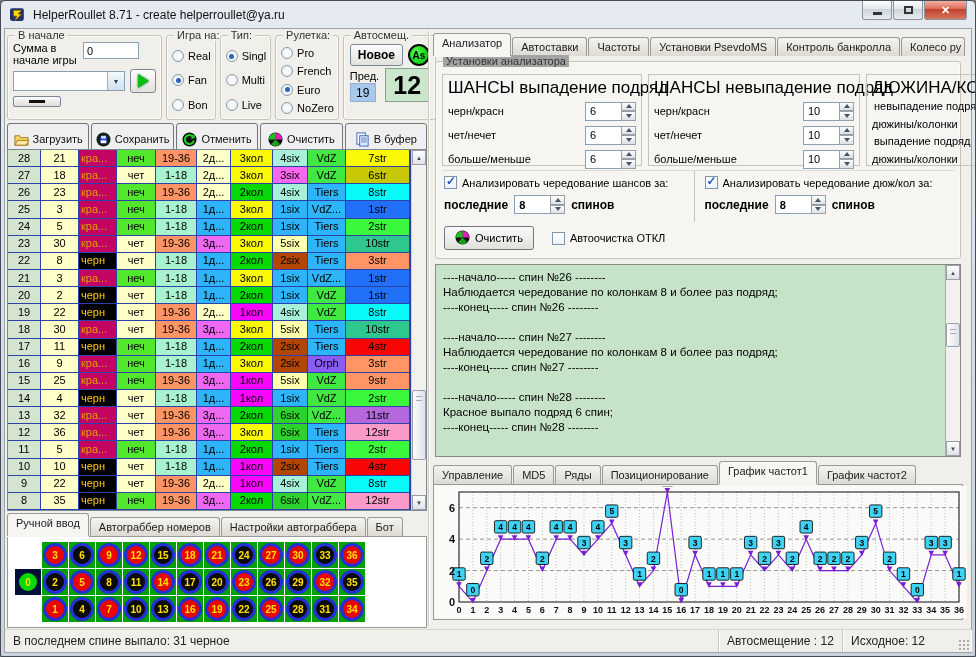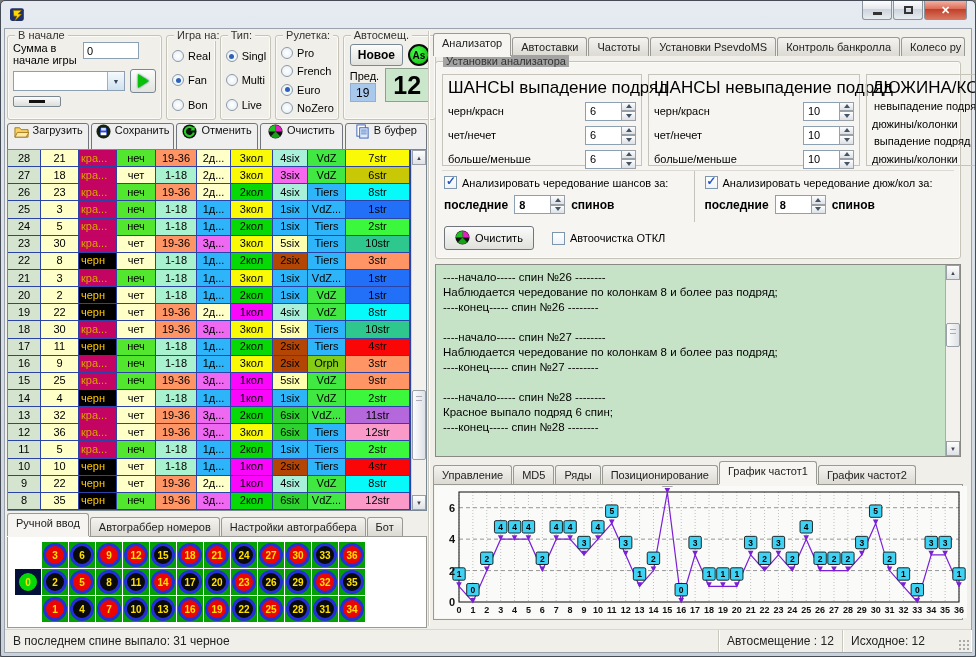--- a/index.html
+++ b/index.html
@@ -50,21 +50,21 @@
 .auto-inner { padding:8px 5px 2px 6px; }
 .auto-top { display:flex; gap:5px; align-items:center; }
 .newbtn { height:22px; padding:0 7px; font-weight:bold; font-size:12px; border:1px solid #7a8894; border-radius:3px; background:linear-gradient(#fcfcfc,#e0e0dc); cursor:pointer; font-family:"Liberation Sans",sans-serif; }
 .asbtn { width:22px; height:22px; border-radius:50%; background:radial-gradient(circle at 35% 35%, #4bff4b,#04b404); border:2px solid #0a0a0a; color:#000; font-size:10px; font-weight:bold; display:flex; align-items:center; justify-content:center; cursor:pointer; }
 .auto-bottom { display:flex; margin-top:2px; gap:6px; align-items:flex-end; }
 .prev-col { display:flex; flex-direction:column; font-size:11px; }
 .prev-val { margin-top:1px; width:26px; height:19px; background:#a9c9ec; border:1px solid #8fb0d4; display:flex; align-items:center; justify-content:center; font-size:12px; }
 .cur-val { width:44px; height:34px; background:#cbe7cb; border:1px solid #8ea08e; display:flex; align-items:center; justify-content:center; font-size:25px; font-weight:bold; color:#000; }
 
 .toolbar { position:absolute; left:0; right:0; top:92px; height:24px; display:flex; gap:2px; }
-.tbtn { flex:1; height:32px; border:1px solid #70767c; border-radius:3px; background:linear-gradient(#fafafa,#e8e8e4 45%,#d9d9d4 46%,#ececeа); display:flex; justify-content:center; gap:4px; font-size:11px; cursor:pointer; font-family:"Liberation Sans",sans-serif; color:#111; }
+.tbtn { flex:1; height:32px; border:1px solid #70767c; border-radius:3px; background:linear-gradient(#fafafa,#e8e8e4 45%,#d9d9d4 46%,#ececeа); display:flex; align-items:center; justify-content:center; gap:4px; font-size:11px; cursor:pointer; font-family:"Liberation Sans",sans-serif; color:#111; }
 .tbtn svg, .clearbtn svg { width:15px; height:15px; flex:none; }
 
 .htable-wrap { position:absolute; left:0; right:0; top:118px; height:362px; display:flex; border:1px solid #7a8894; background:#fff; }
 .htable { flex:1; display:flex; flex-direction:column; overflow:hidden; border-right:1px solid #2b43a8; }
 .hrow { display:grid; grid-template-columns:33px 38px 38px 39px 41px 34px 42px 35px 38px 1fr; height:17.24px; cursor:default; }
 .hcell { border-right:1px solid #2b43a8; border-bottom:1px solid #2b43a8; font-size:11px; display:flex; align-items:center; justify-content:center; overflow:hidden; white-space:nowrap; line-height:15px; }
 .hcell.left { justify-content:flex-start; padding-left:2px; }
 
 .vscroll { width:15px; background:#f2f1ee; border-left:1px solid #d5d3ca; display:flex; flex-direction:column; position:relative; }
 .sarrow { height:15px; border:1px solid #9aa0a8; background:linear-gradient(#fdfdfd,#dfe2e6); font-size:6px; color:#445; display:flex; align-items:center; justify-content:center; cursor:pointer; }
@@ -128,20 +128,21 @@
 <body>
 
 <div class="window">
   <div class="titlebar">
     <span class="app-icon">
       <svg viewBox="0 0 16 16">
           <rect x="0" y="2" width="13" height="12" rx="2" fill="#20306a"></rect>
           <path d="M3 4h8l-3.5 3.5H11L4.5 14l1.8-4.4H3.6z" fill="#ffd800" stroke="#6a5200" stroke-width="0.6"></path>
         </svg>
     </span>
+    <span class="title">HelperRoullet 8.71 - create helperroullet@ya.ru</span>
     <span class="winbtns">
       <span class="wb">
           <i class="glyph-min"></i>
         </span>
       <span class="wb">
           <i class="glyph-max"></i>
         </span>
       <span class="wb close">✕</span>
     </span>
   </div>
@@ -446,21 +447,21 @@
             </div>
             <div class="hrow">
               <span class="hcell" style="background: rgb(212, 228, 207); color: rgb(0, 0, 0);">16</span>
               <span class="hcell" style="background: rgb(255, 255, 200); color: rgb(0, 0, 0);">9</span>
               <span class="hcell left" style="background: rgb(196, 4, 98); color: rgb(216, 164, 0);">кра...</span>
               <span class="hcell" style="background: rgb(82, 230, 46); color: rgb(0, 0, 0);">неч</span>
               <span class="hcell" style="background: rgb(168, 242, 207); color: rgb(0, 0, 0);">1-18</span>
               <span class="hcell" style="background: rgb(46, 180, 248); color: rgb(0, 0, 0);">1д...</span>
               <span class="hcell" style="background: rgb(250, 250, 6); color: rgb(0, 0, 0);">3кол</span>
               <span class="hcell" style="background: rgb(179, 70, 5); color: rgb(0, 0, 0);">2six</span>
-              <span class="hcell" style="background: #84cc16; color: rgb(0, 0, 0); text-align: center;">Orph</span>
+              <span class="hcell" style="background: #8b5cf6; color: rgb(0, 0, 0); text-align: center;">Orph</span>
               <span class="hcell" style="background: rgb(255, 148, 100); color: rgb(0, 0, 0);">3str</span>
             </div>
             <div class="hrow">
               <span class="hcell" style="background: rgb(212, 228, 207); color: rgb(0, 0, 0);">15</span>
               <span class="hcell" style="background: rgb(255, 255, 200); color: rgb(0, 0, 0);">25</span>
               <span class="hcell left" style="background: rgb(196, 4, 98); color: rgb(216, 164, 0);">кра...</span>
               <span class="hcell" style="background: rgb(82, 230, 46); color: rgb(0, 0, 0);">неч</span>
               <span class="hcell" style="background: rgb(255, 148, 100); color: rgb(0, 0, 0);">19-36</span>
               <span class="hcell" style="background: rgb(238, 104, 242); color: rgb(0, 0, 0);">3д...</span>
               <span class="hcell" style="background: rgb(250, 6, 250); color: rgb(0, 0, 0);">1кол</span>

